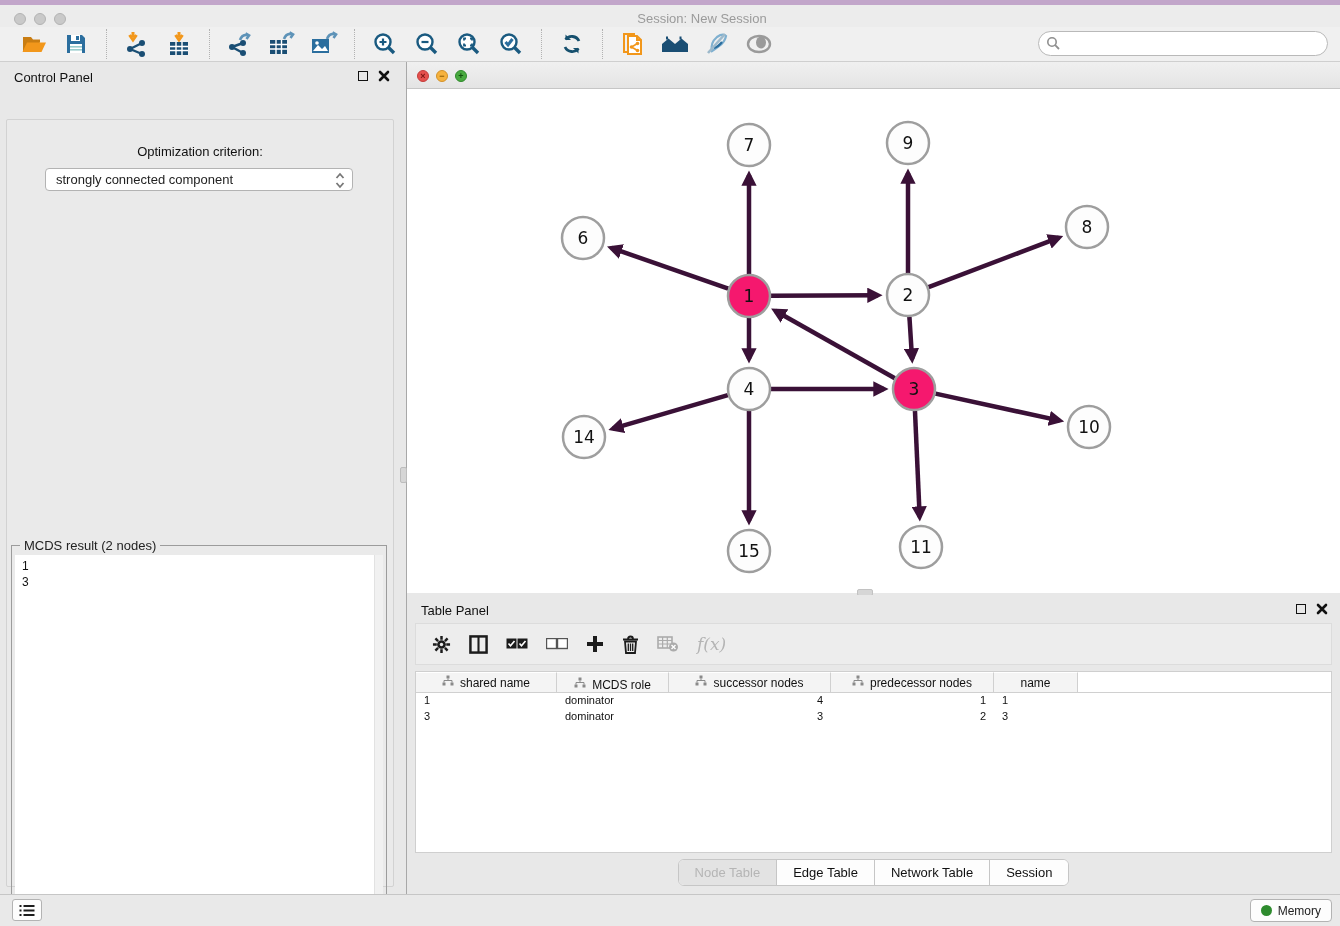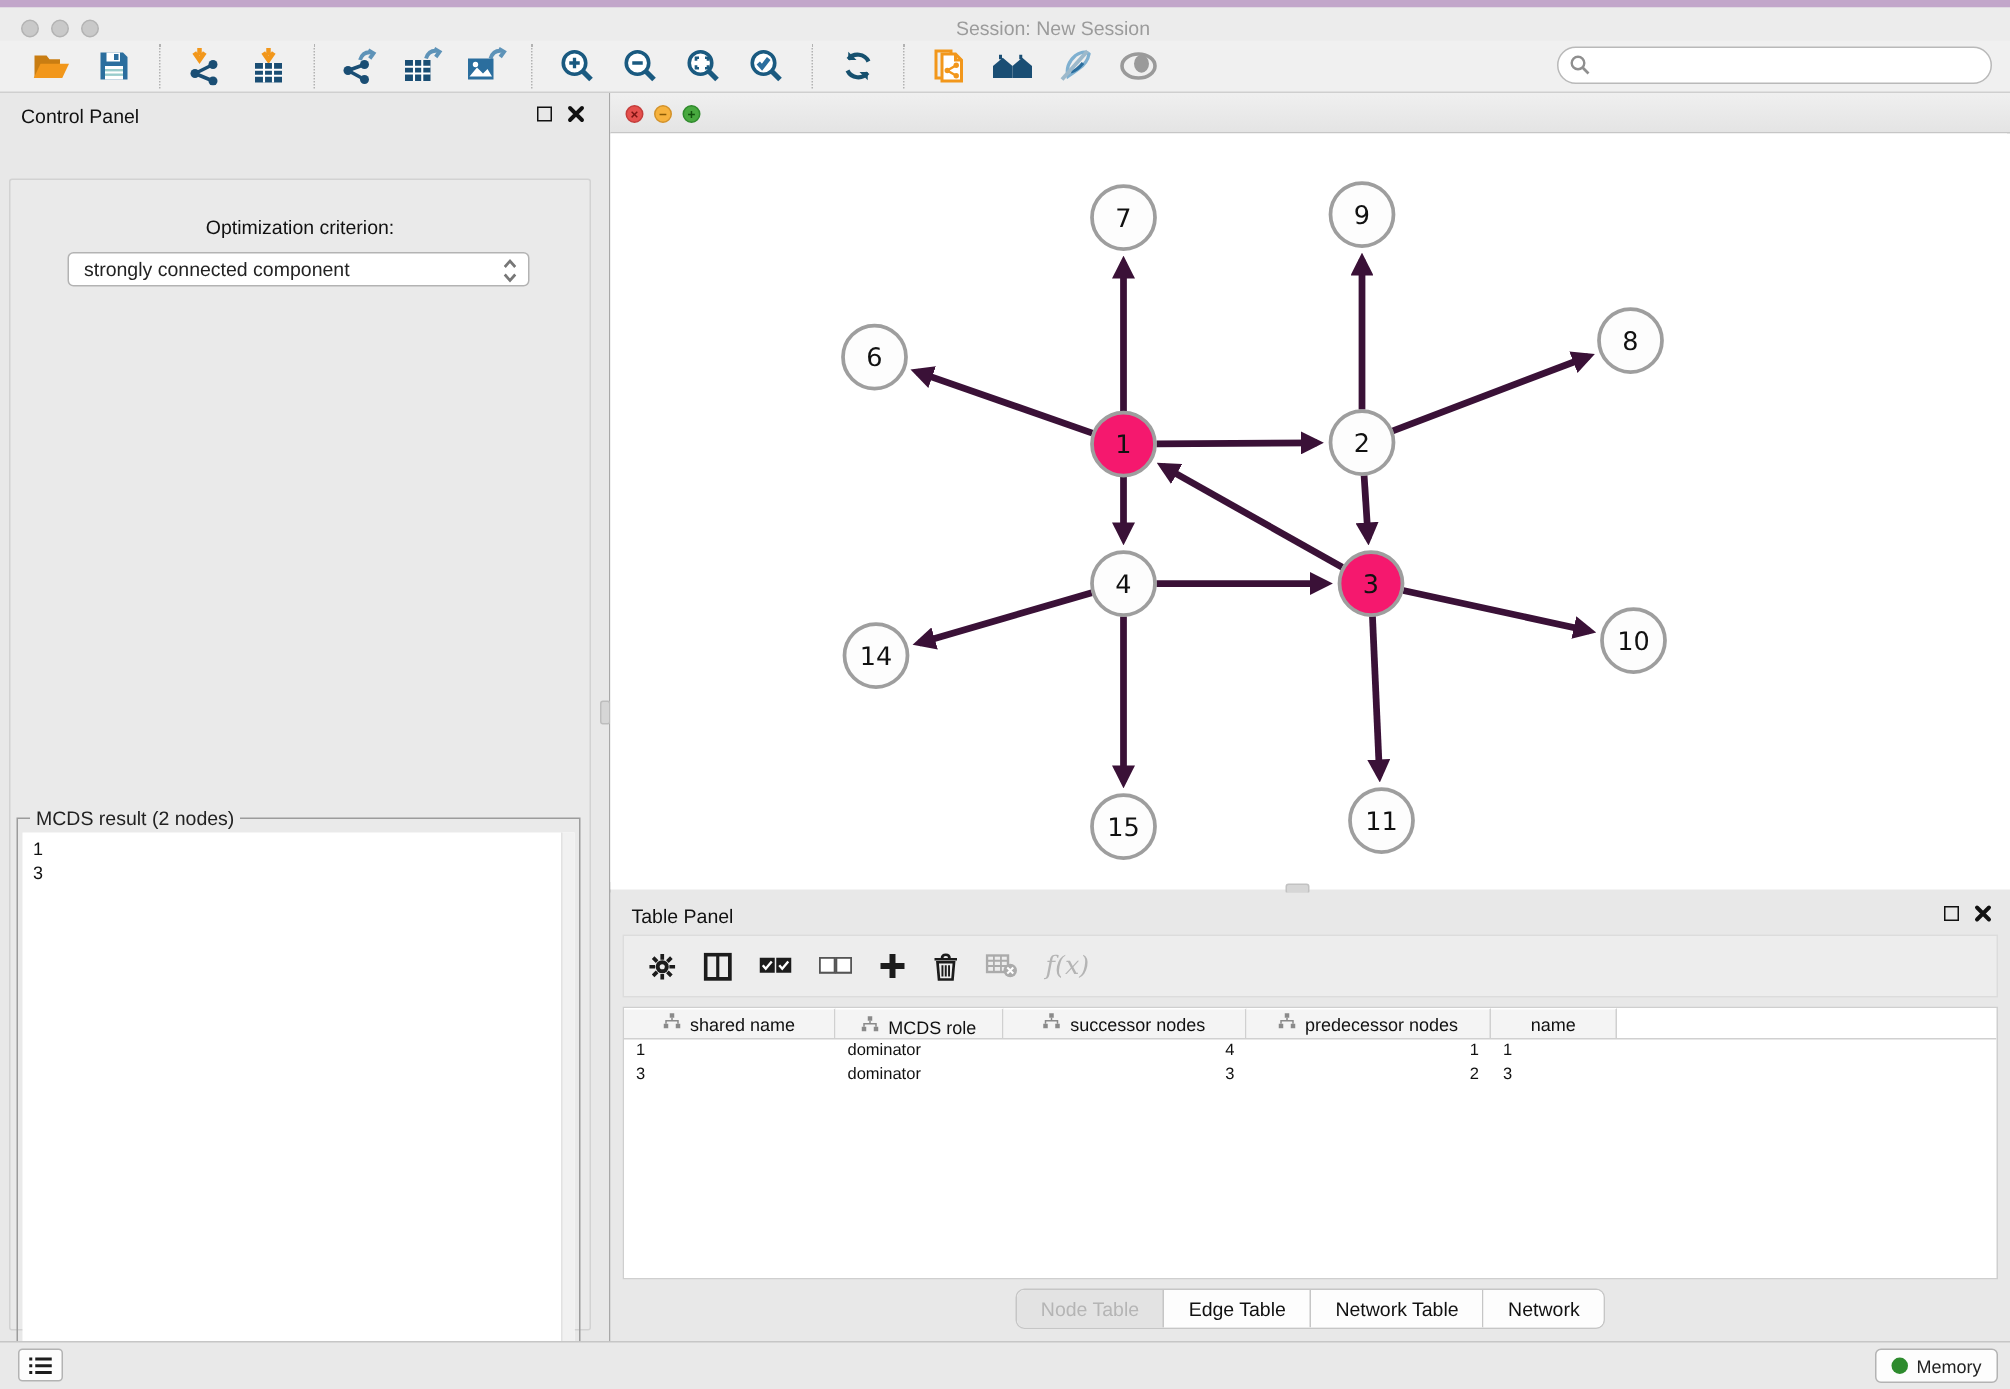--- a/index.html
+++ b/index.html
@@ -493,21 +493,21 @@
           <div class="td-cell td-right" style="width: 163px;">2</div>
           <div class="td-cell" style="width: 84px;">3</div>
         </div>
       </div>
   </div>
   <div class="tp-tabs">
     <div class="tp-tab-group" id="tp-tabs">
         <div class="tp-tab active">Node Table</div>
         <div class="tp-tab">Edge Table</div>
         <div class="tp-tab">Network Table</div>
-        <div class="tp-tab">Network</div>
+        <div class="tp-tab">Session</div>
       </div>
   </div>
 </div>
 
 <div class="status-bar">
   <div class="list-btn">
     <svg width="16" height="13" viewBox="0 0 16 13">
         <g stroke="#1c1c1c" stroke-width="2">
           <path d="M4.5 2 h11 M4.5 6.5 h11 M4.5 11 h11"></path>
         </g>

